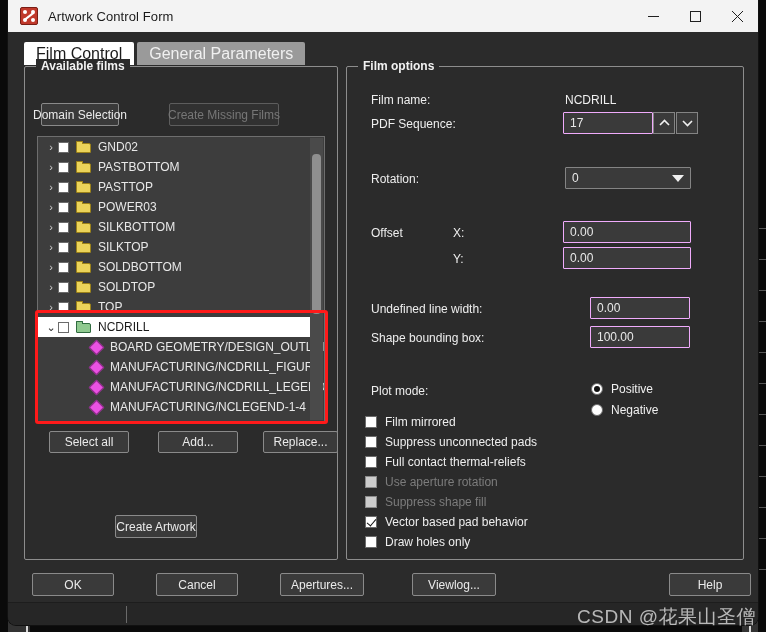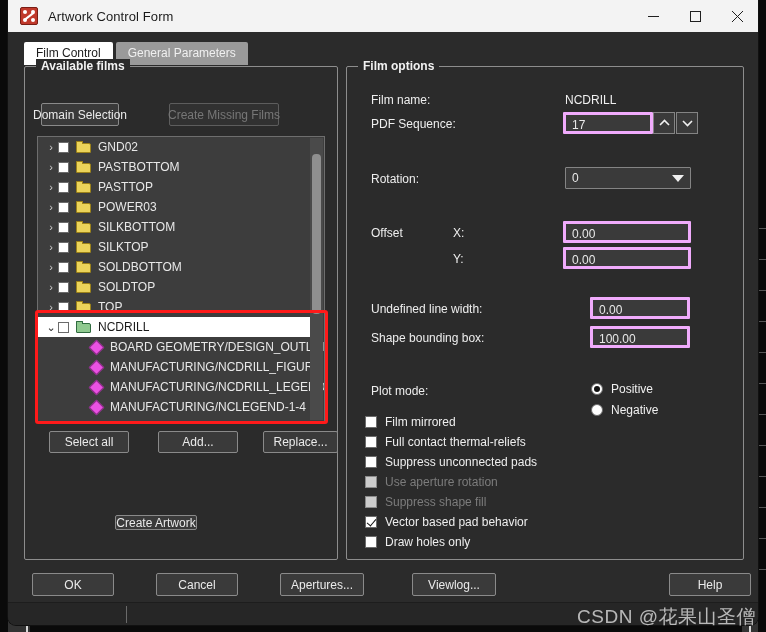--- a/index.html
+++ b/index.html
@@ -95,21 +95,21 @@
   
   #tabs {
     position: relative;
     height: 23px;
     margin: 10px 0 0 16px;
     display: flex; align-items: flex-end;
   }
   .tab {
     height: 23px; line-height: 23px;
     padding: 0 12px;
-    font-size: 12px;
+    font-size: 16px;
     border-radius: 2px 2px 0 0;
     white-space: nowrap;
   }
   .tab.active { background: #ffffff; color: #1b1b1b; }
   .tab.inactive { background: #9a9a9a; color: #f0f0f0; margin-left: 3px; margin-top: 28px; }
 
   
   .groupbox {
     position: absolute;
     border: 1px solid #8d8d8d;
@@ -225,21 +225,21 @@
     position: absolute; left: 2px; top: 16px;
     width: 9px; height: 160px;
     background: #8f8f8f;
     border-radius: 4px;
   }
 
   
   #select-all-btn { position: absolute; left: 24px; top: 364px; width: 80px; height: 22px; }
   #add-btn       { position: absolute; left: 133px; top: 364px; width: 80px; height: 22px; }
   #replace-btn   { position: absolute; left: 238px; top: 364px; width: 75px; height: 22px; }
-  #create-artwork-btn { position: absolute; left: 90px; top: 448px; width: 82px; height: 15px; }
+  #create-artwork-btn { position: absolute; left: 90px; top: 448px; width: 82px; height: 23px; }
 
   
   .cbrow {
     display: flex; align-items: center;
     font-size: 12px; color: #eeeeee;
     white-space: nowrap;
   }
   .cbrow.disabled { color: #7c7c7c; }
   .cb {
     width: 12px; height: 12px; flex: none;
@@ -262,21 +262,21 @@
 
   
   .lbl {
     position: absolute;
     font-size: 12px; color: #eeeeee;
     white-space: nowrap;
   }
   .txtfield {
     position: absolute;
     background: #3a3a3a;
-    border: 3px solid #f0abfc;
+    border: 1px solid #f0abfc;
     color: #e9e9e9;
     font-size: 12px;
     line-height: 20px;
     padding: 0 6px;
     box-sizing: border-box;
     height: 22px;
     border-radius: 1px;
   }
   .valstatic { position: absolute; font-size: 12px; color: #f0f0f0; }
 
@@ -591,25 +591,25 @@
       <span>Negative</span>
     </div>
 
     <div id="optchecks">
         <div class="cbrow">
           <span class="cb"></span>
           <span>Film mirrored</span>
         </div>
         <div class="cbrow">
           <span class="cb"></span>
-          <span>Full contact thermal-reliefs</span>
+          <span>Suppress unconnected pads</span>
         </div>
         <div class="cbrow">
           <span class="cb"></span>
-          <span>Suppress unconnected pads</span>
+          <span>Full contact thermal-reliefs</span>
         </div>
         <div class="cbrow disabled">
           <span class="cb"></span>
           <span>Use aperture rotation</span>
         </div>
         <div class="cbrow disabled">
           <span class="cb"></span>
           <span>Suppress shape fill</span>
         </div>
         <div class="cbrow">

